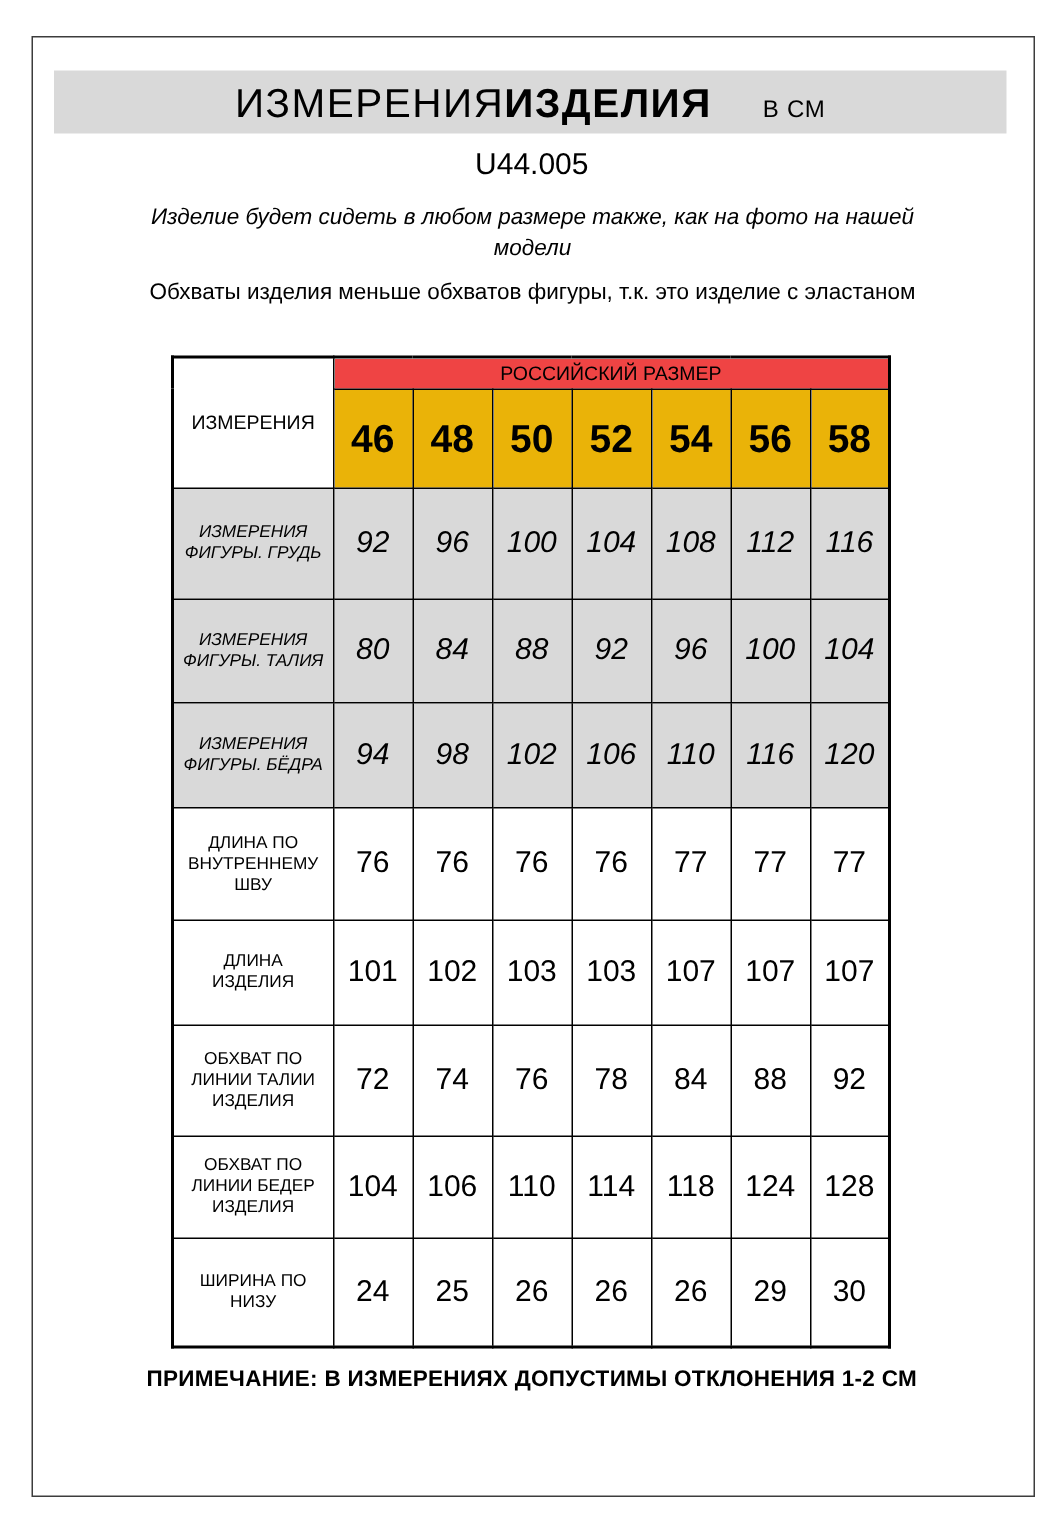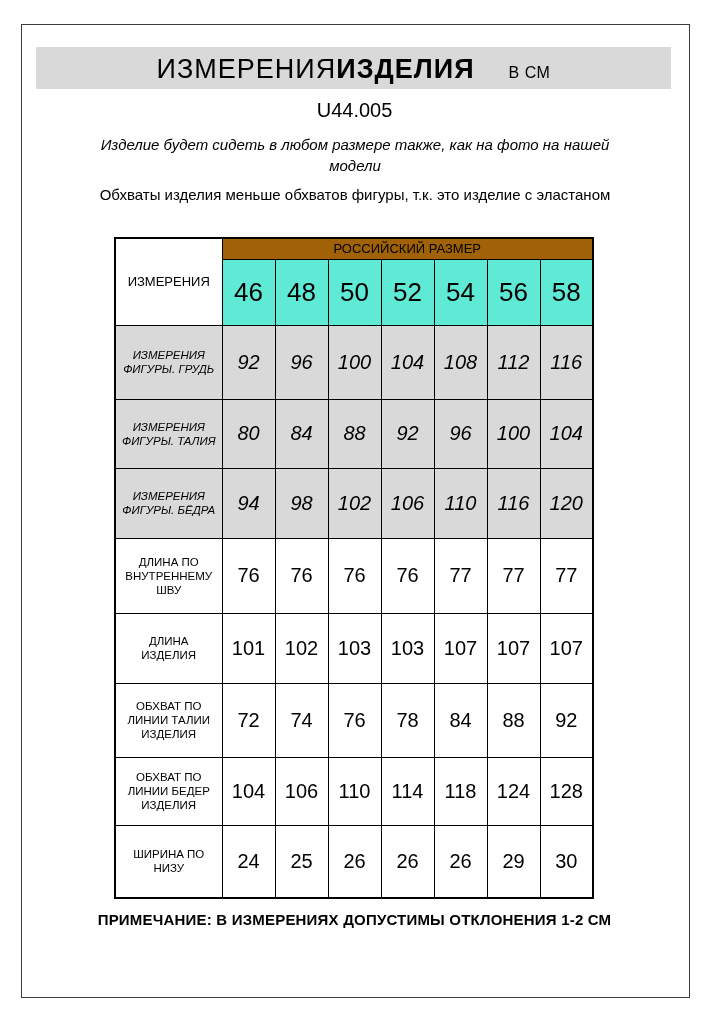--- a/index.html
+++ b/index.html
@@ -38,22 +38,22 @@
     border-collapse:collapse; table-layout:fixed;
     border:2px solid #000;
   }
   .size-table col.c-label { width:107px; }
   .size-table col.c-size  { width:53px; }
   .size-table th, .size-table td {
     border:1px solid #000; text-align:center; vertical-align:middle;
     padding:2px 3px; box-sizing:border-box; overflow:hidden;
   }
   .size-table th.corner { font-size:13px; font-weight:400; background:#fff; }
-  .size-table th.size-group { font-size:13px; font-weight:400; background:#a16207; }
-  .size-table th.size-num { font-size:26px; font-weight:400; background:#5eead4; }
+  .size-table th.size-group { font-size:13px; font-weight:400; background:#ef4444; }
+  .size-table th.size-num { font-size:26px; font-weight:700; background:#eab308; }
   .size-table td.lbl { font-size:11.5px; line-height:14px; padding:2px 5px; }
   .size-table td.val { font-size:20px; }
   .size-table tr.shaded td { background:#d9d9d9; font-style:italic; }
   .footer-note {
     position:absolute; left:0; top:911px; width:709px;
     text-align:center; font-size:15px; font-weight:700; letter-spacing:0.2px;
   }
 </style>
 </head>
 <body>

